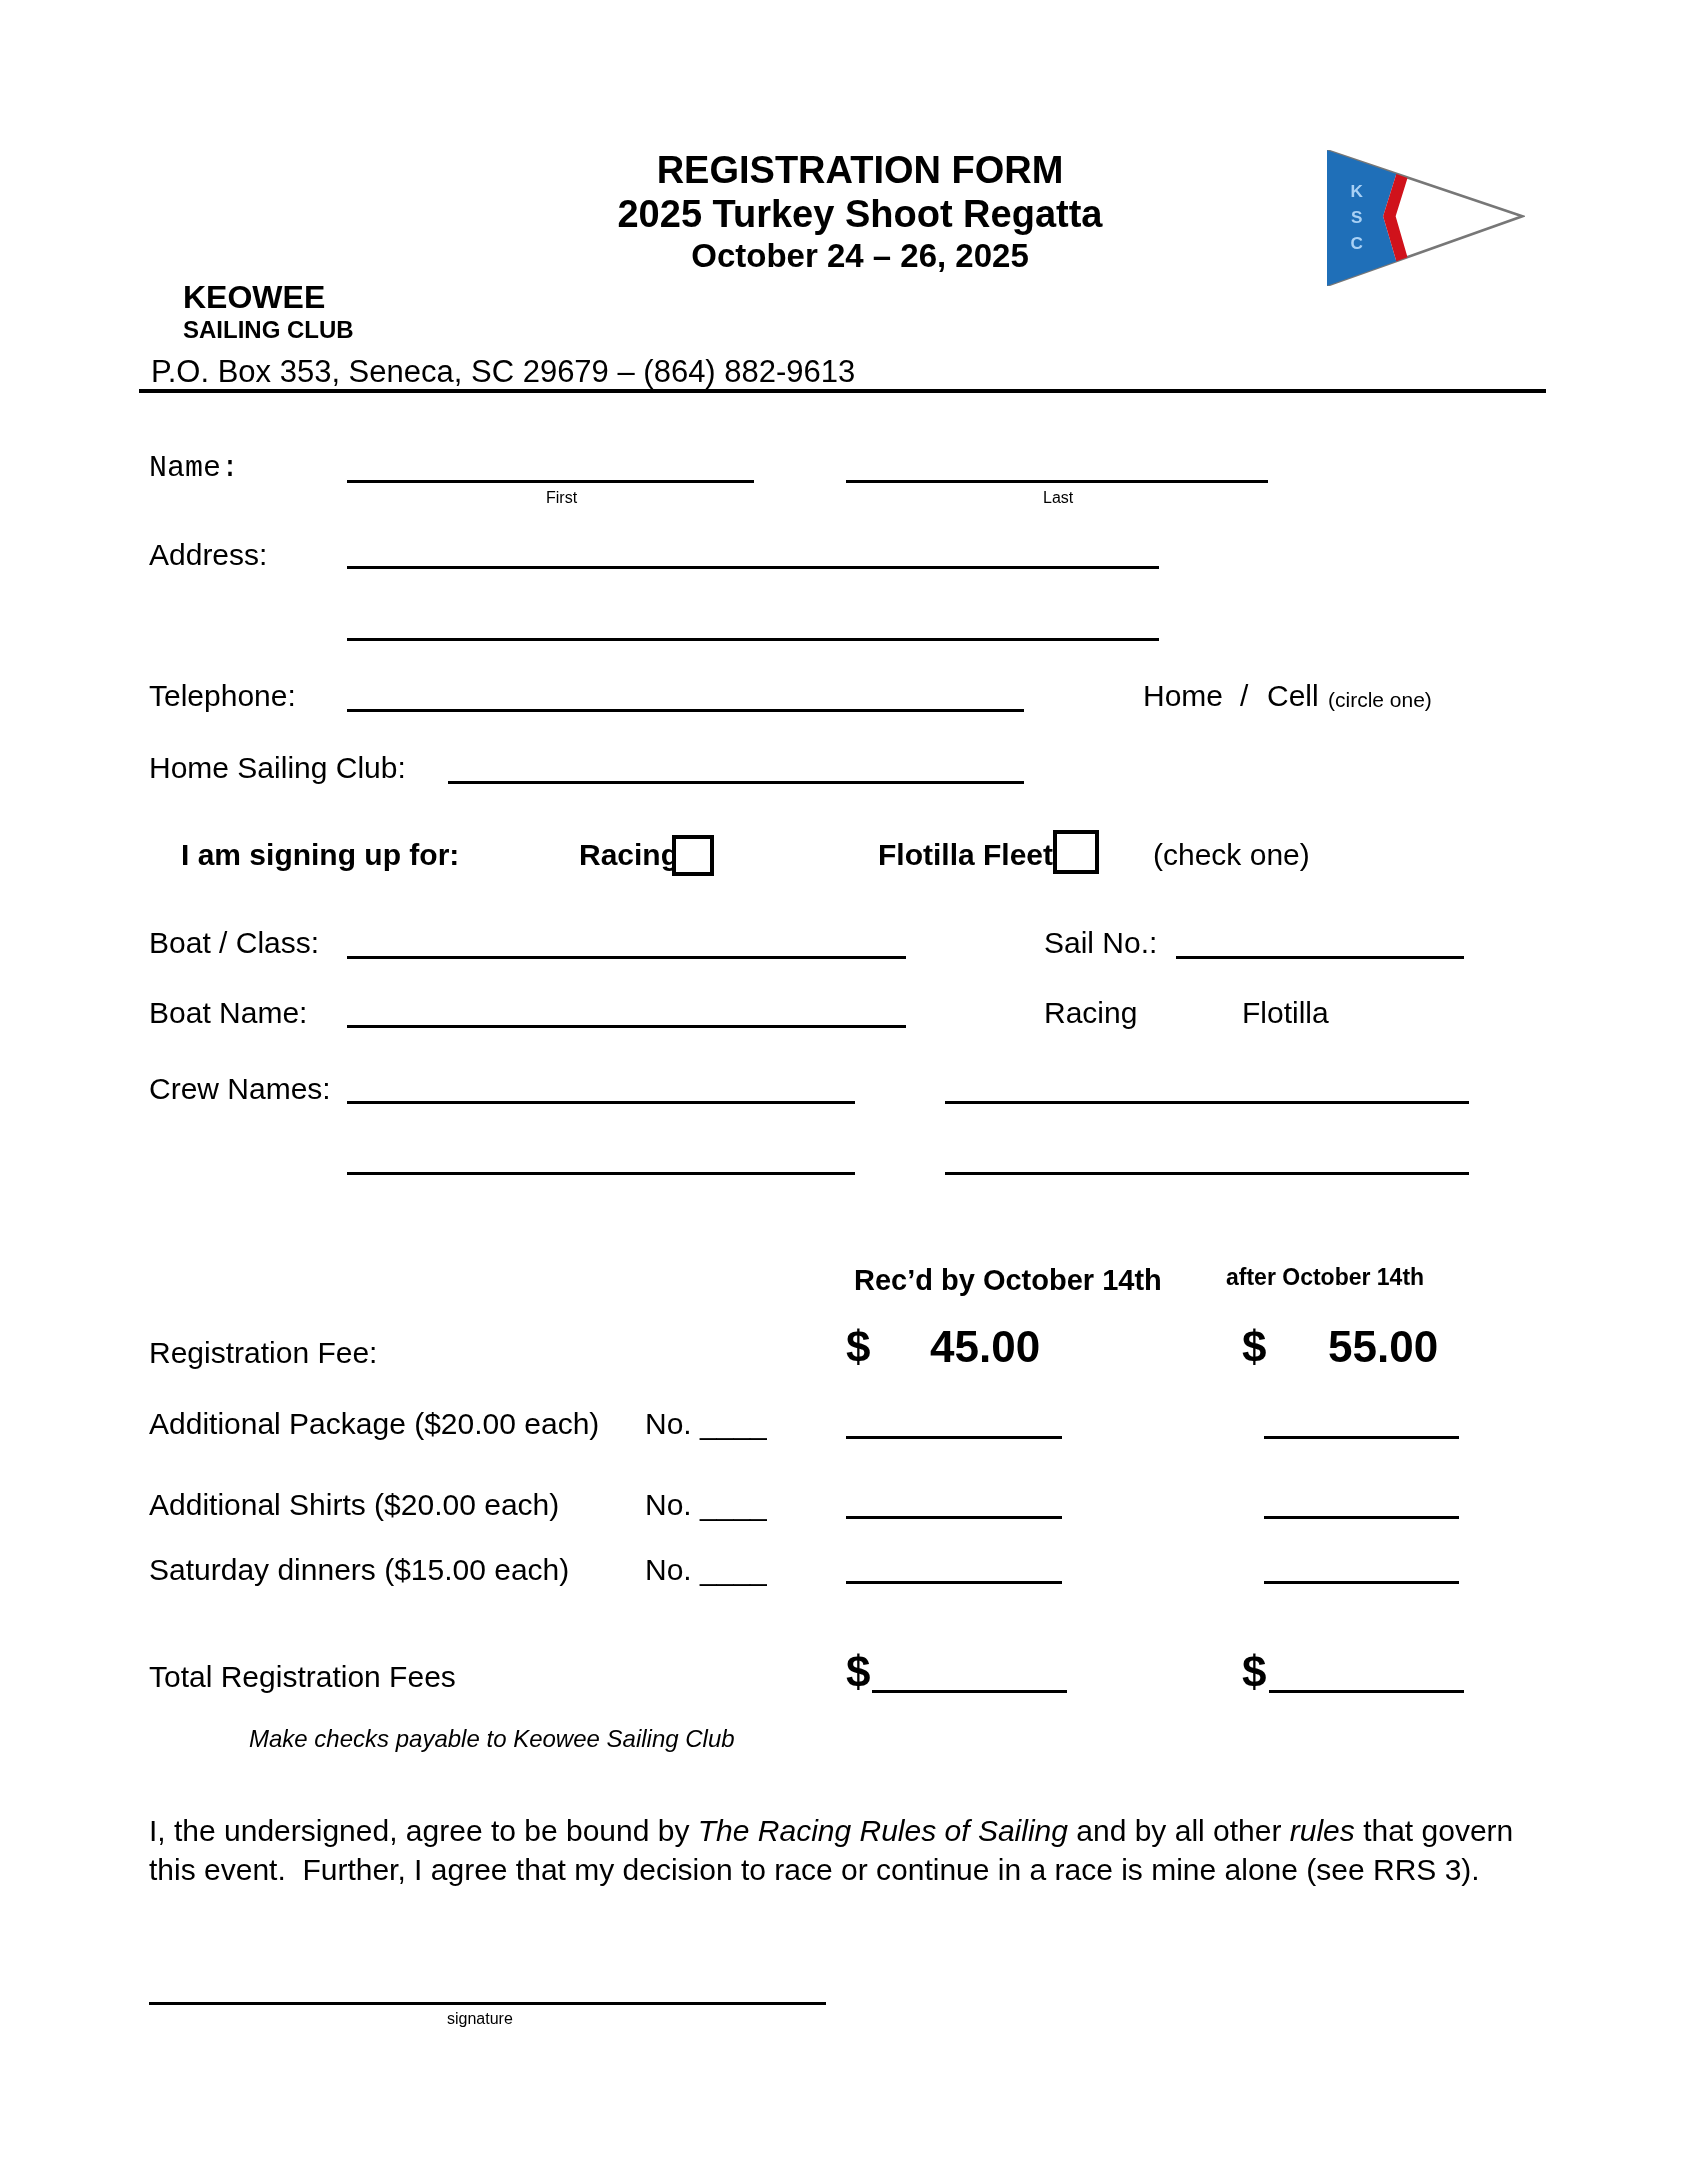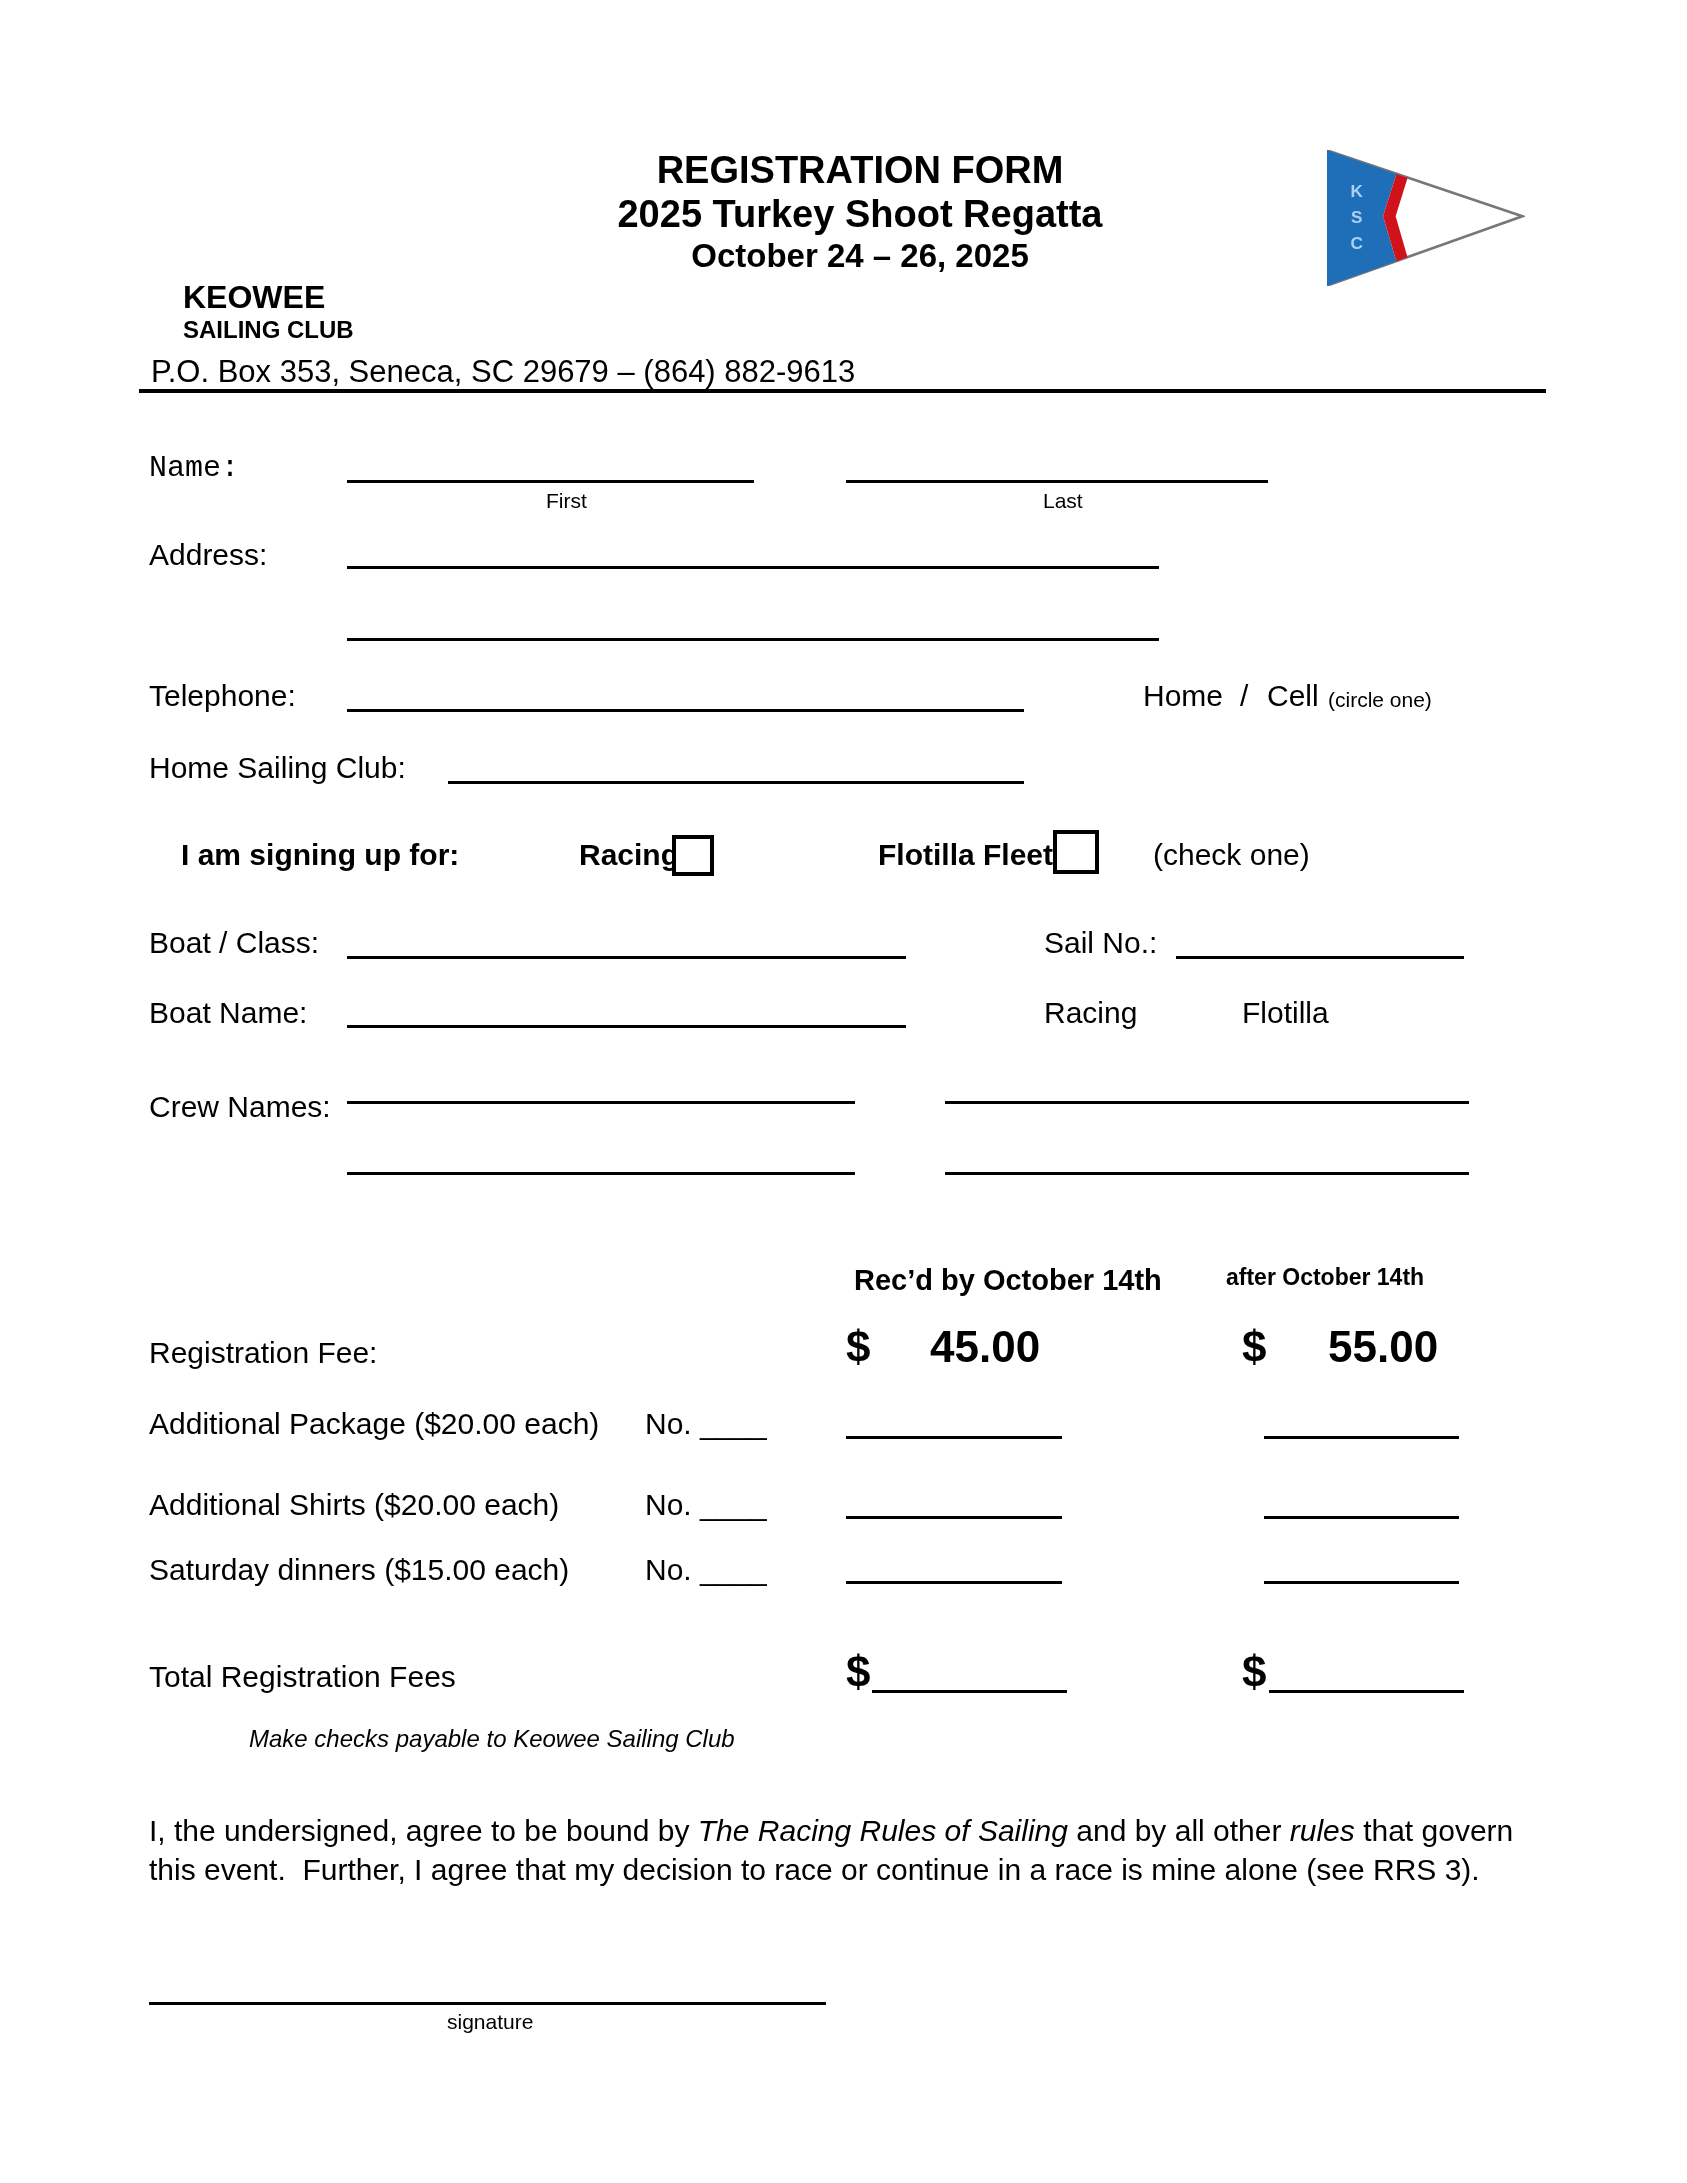--- a/index.html
+++ b/index.html
@@ -3,21 +3,21 @@
 <meta charset="utf-8">
 <style>
   html, body { margin:0; padding:0; background:#ffffff; }
   body { width:1687px; height:2183px; position:relative; overflow:hidden;
          font-family:"Liberation Sans", sans-serif; color:#000; }
   .abs { position:absolute; white-space:nowrap; line-height:1; }
   .b { font-weight:bold;margin-left:32px; }
   .i { font-style:italic; }
   .line { position:absolute; height:3.3px; background:#000; }
   .lbl { font-size:30px; }
-  .small { font-size:21px; }
+  .small { font-size:16px; }
   .title { font-size:38px; font-weight:bold; left:0; width:1720px; text-align:center; }
   .cbx { position:absolute; width:42px; height:41px; border:4px solid #000; box-sizing:border-box; background:#fff; }
   .money { font-size:44px; font-weight:bold; }
   input.field { position:absolute; border:none; background:transparent; outline:none; font-family:"Liberation Sans", sans-serif; font-size:26.5px; padding:0 4px; box-sizing:border-box; }
 </style>
 </head>
 <body>
 
 <div class="abs title" style="top:151px;">REGISTRATION FORM</div>
 <div class="abs title" style="top:195px;">2025 Turkey Shoot Regatta</div>
@@ -78,21 +78,21 @@
 <div class="abs lbl" style="left:1044px;top:928px;">Sail No.:</div>
 <input class="field" style="left: 1176px; top: 926px; width: 288px; height: 32px;" value="">
 <div class="line" style="left:1176px;top:956px;width:288px;"></div>
 
 <div class="abs lbl" style="left:149px;top:998px;">Boat Name:</div>
 <input class="field" style="left: 347px; top: 996px; width: 559px; height: 32px;" value="">
 <div class="line" style="left:347px;top:1025px;width:559px;"></div>
 <div class="abs lbl" style="left:1044px;top:998px;">Racing</div>
 <div class="abs lbl" style="left:1242px;top:998px;">Flotilla</div>
 
-<div class="abs lbl" style="left:149px;top:1074px;margin-top:18px;">Crew Names:</div>
+<div class="abs lbl" style="left:149px;top:1074px;">Crew Names:</div>
 <input class="field" style="left: 347px; top: 1070px; width: 508px; height: 32px;" value="">
 <div class="line" style="left:347px;top:1101px;width:508px;"></div>
 <input class="field" style="left: 945px; top: 1070px; width: 524px; height: 32px;" value="">
 <div class="line" style="left:945px;top:1101px;width:524px;"></div>
 <input class="field" style="left: 347px; top: 1142px; width: 508px; height: 32px;" value="">
 <div class="line" style="left:347px;top:1172px;width:508px;"></div>
 <input class="field" style="left: 945px; top: 1142px; width: 524px; height: 32px;" value="">
 <div class="line" style="left:945px;top:1172px;width:524px;"></div>
 
 <div class="abs lbl b" style="left:822px;top:1266px;font-size:29px;">Rec’d by October 14th</div>

